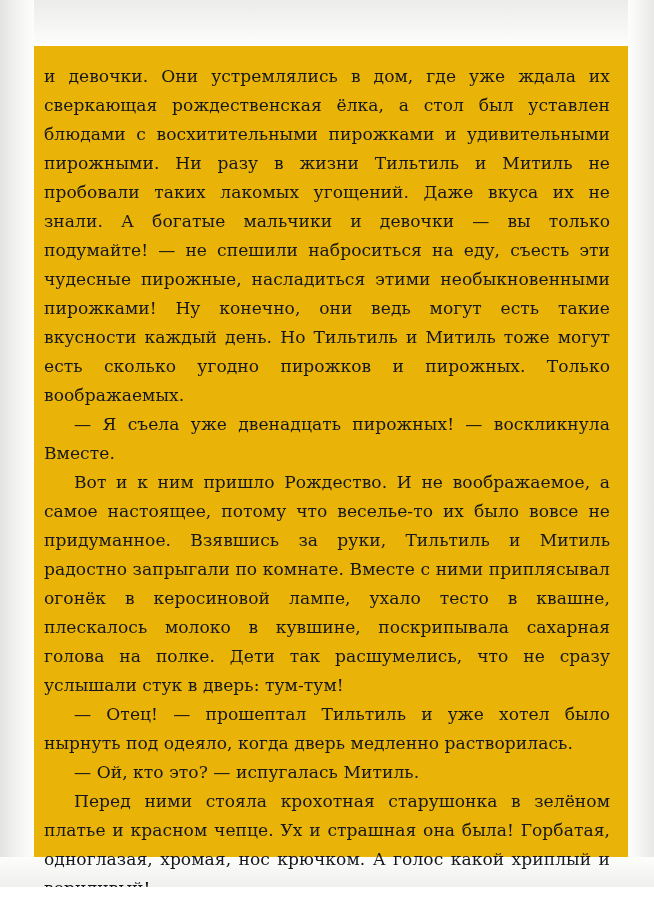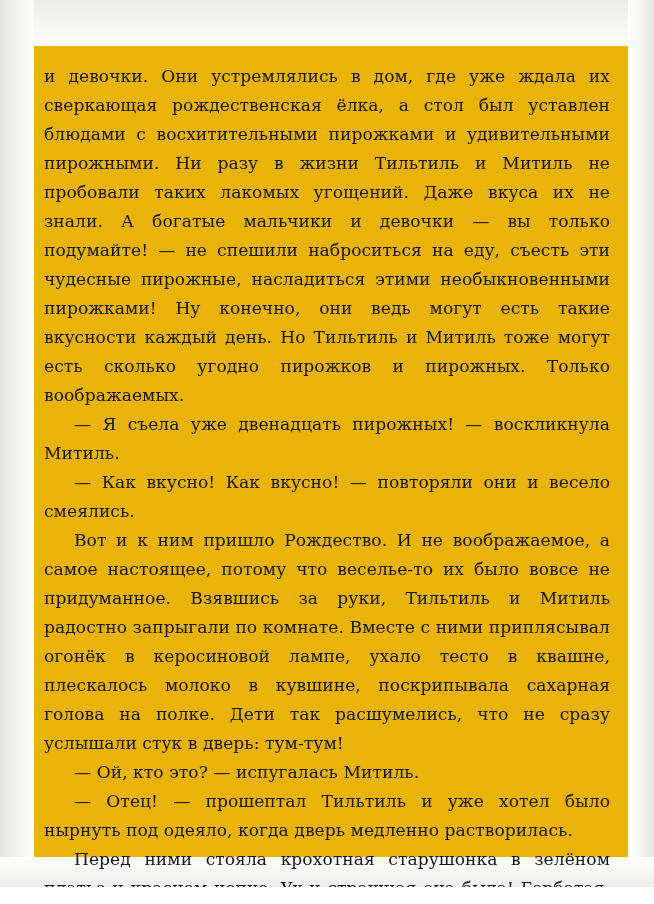--- a/index.html
+++ b/index.html
@@ -77,22 +77,21 @@
 
 <div class="page">
 
   <div class="scan-shade-top"></div>
   <div class="scan-shade-left"></div>
   <div class="scan-shade-right"></div>
   <div class="scan-shade-bottom"></div>
 
   <div class="text-column">
     <p class="cont">и девочки. Они устремлялись в дом, где уже ждала их сверкающая рождественская ёлка, а стол был уставлен блюдами с восхитительными пирожками и удивительными пирожными. Ни разу в жизни Тильтиль и Митиль не пробовали таких лакомых угощений. Даже вкуса их не знали. А богатые мальчики и девочки — вы только подумайте! — не спешили наброситься на еду, съесть эти чудесные пирожные, насладиться этими необыкновенными пирожками! Ну конечно, они ведь могут есть такие вкусности каждый день. Но Тильтиль и Митиль тоже могут есть сколько угодно пирожков и пирожных. Только воображаемых.</p>
-    <p class="indent">— Я съела уже двенадцать пирожных! — воскликнула Митиль.</p>
-    <p class="indent">— Как вкусно! Как вкусно! — повторяли они и весело смеялись.</p>
+    <p class="indent">— Я съела уже двенадцать пирожных! — воскликнула Вместе.</p>
     <p class="indent">Вот и к ним пришло Рождество. И не воображаемое, а самое настоящее, потому что веселье-то их было вовсе не придуманное. Взявшись за руки, Тильтиль и Митиль радостно запрыгали по комнате. Вместе с ними приплясывал огонёк в керосиновой лампе, ухало тесто в квашне, плескалось молоко в кувшине, поскрипывала сахарная голова на полке. Дети так расшумелись, что не сразу услышали стук в дверь: тум-тум!</p>
+    <p class="indent">— Отец! — прошептал Тильтиль и уже хотел было нырнуть под одеяло, когда дверь медленно растворилась.</p>
     <p class="indent">— Ой, кто это? — испугалась Митиль.</p>
-    <p class="indent">— Отец! — прошептал Тильтиль и уже хотел было нырнуть под одеяло, когда дверь медленно растворилась.</p>
     <p class="indent">Перед ними стояла крохотная старушонка в зелёном платье и красном чепце. Ух и страшная она была! Горбатая, одноглазая, хромая, нос крючком. А голос какой хриплый и ворчливый!</p>
 
   </div>
 
 </div>
 
 </body></html>

